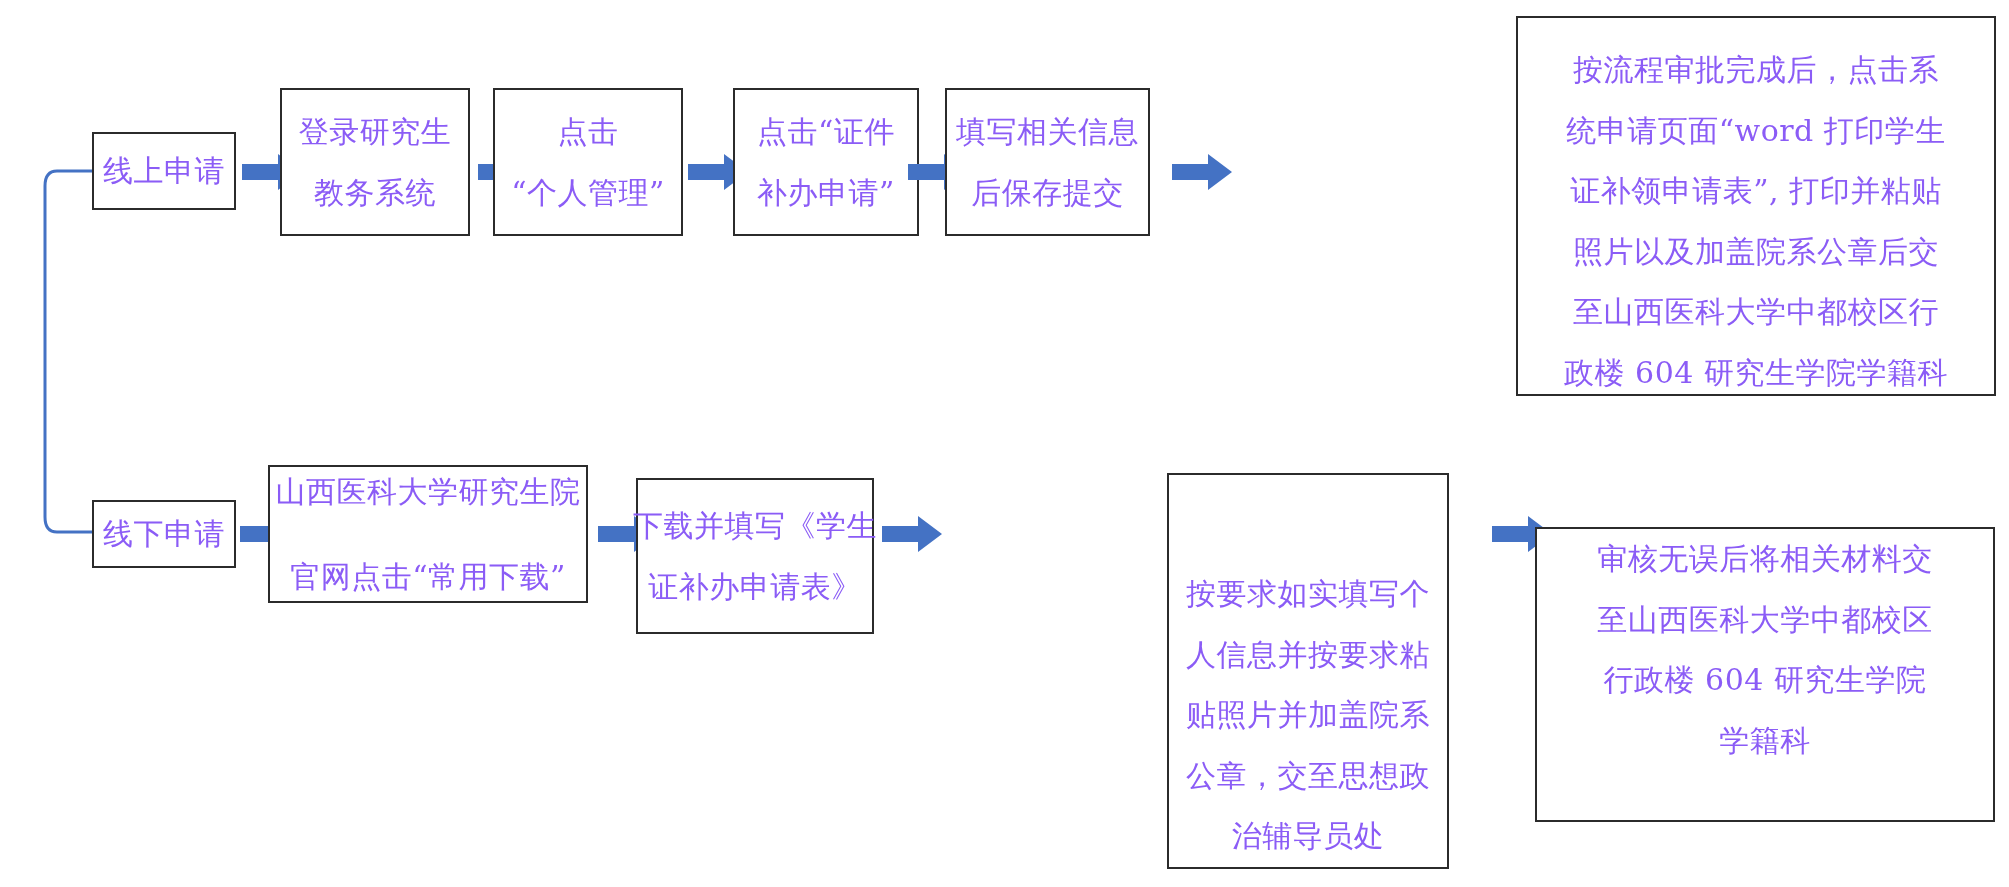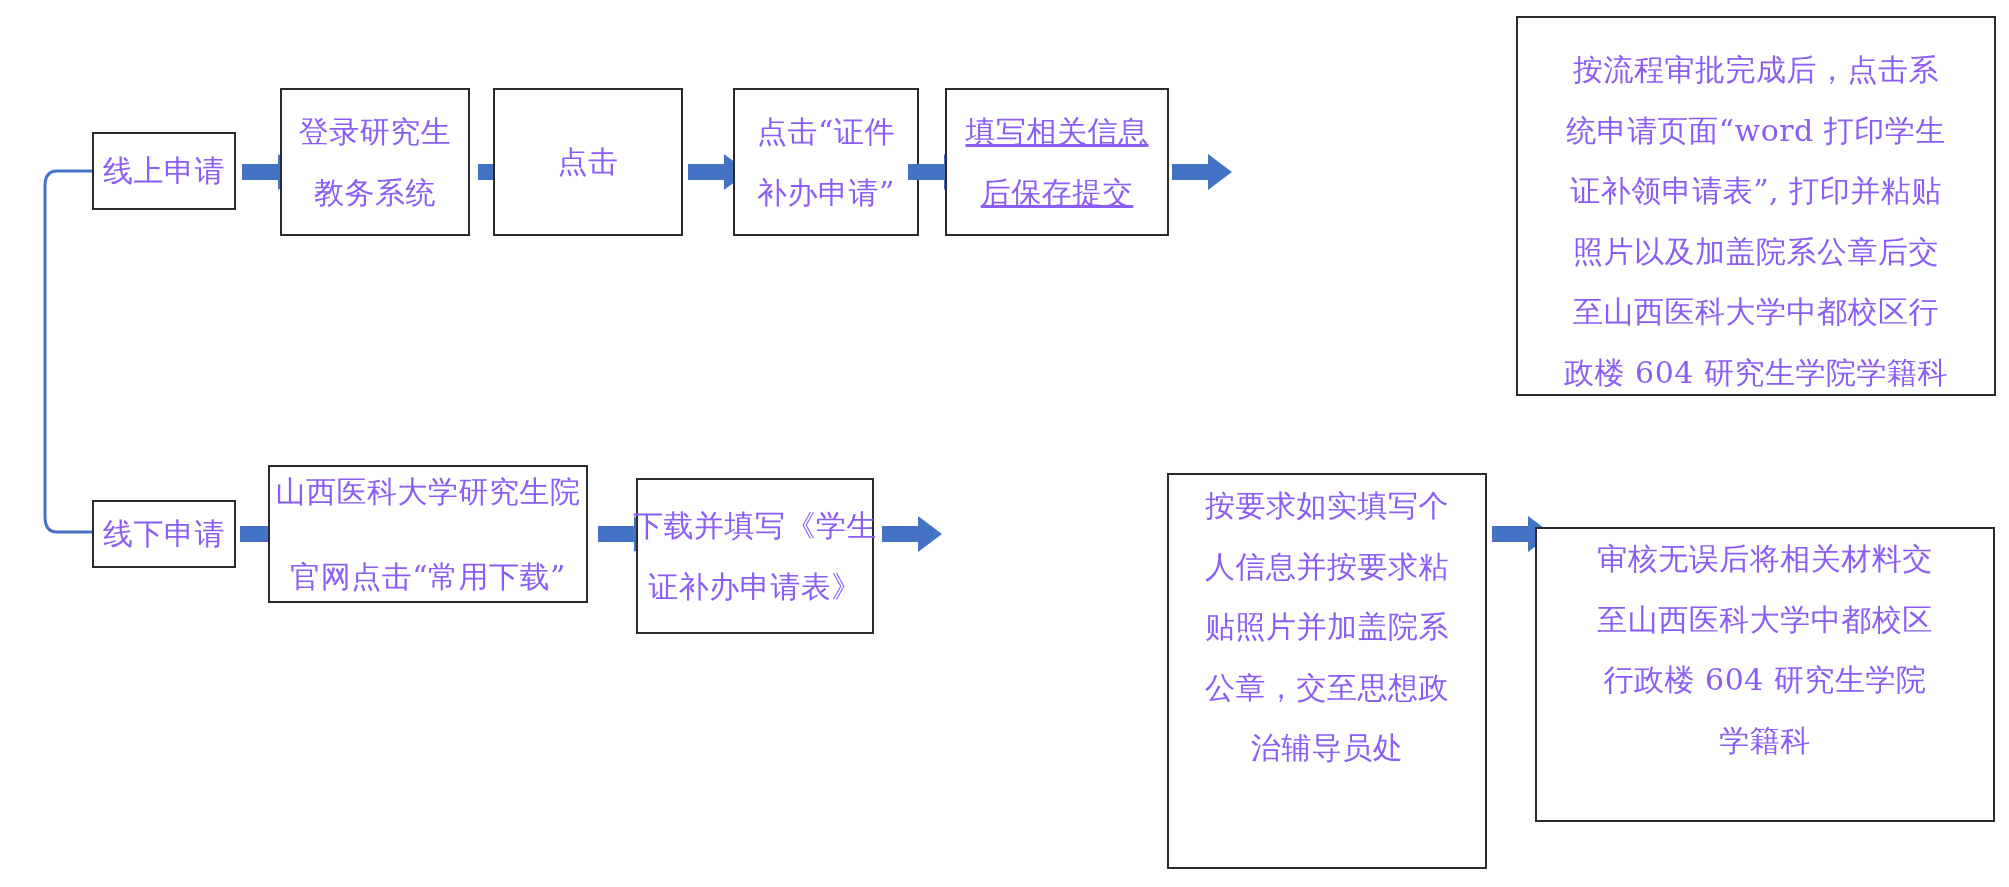--- a/index.html
+++ b/index.html
@@ -83,40 +83,41 @@
   </div>
 
   <span class="arrow" style="left:478px; top:152px; width:60px; height:40px;">
     <svg width="60" height="40" viewBox="0 0 60 40" xmlns="http://www.w3.org/2000/svg">
       <polygon points="0,12 36,12 36,2 60,20 36,38 36,28 0,28" fill="#4472C4"></polygon>
     </svg>
   </span>
 
   <div class="box s-med" style="left:493px; top:88px; width:190px; height:148px;">
     <span class="ln">点击</span>
+    <span class="ln">“个人管理”</span>
   </div>
 
   <span class="arrow" style="left:688px; top:152px; width:60px; height:40px;">
     <svg width="60" height="40" viewBox="0 0 60 40" xmlns="http://www.w3.org/2000/svg">
       <polygon points="0,12 36,12 36,2 60,20 36,38 36,28 0,28" fill="#4472C4"></polygon>
     </svg>
   </span>
 
   <div class="box s-med" style="left:733px; top:88px; width:186px; height:148px;">
     <span class="ln">点击“证件</span>
     <span class="ln">补办申请”</span>
   </div>
 
   <span class="arrow" style="left:908px; top:152px; width:60px; height:40px;">
     <svg width="60" height="40" viewBox="0 0 60 40" xmlns="http://www.w3.org/2000/svg">
       <polygon points="0,12 36,12 36,2 60,20 36,38 36,28 0,28" fill="#4472C4"></polygon>
     </svg>
   </span>
 
-  <div class="box s-med" style="left:945px; top:88px; width:224px; height:148px;text-decoration:underline;">
+  <div class="box s-med" style="left:945px; top:88px; width:205px; height:148px;">
     <span class="ln">填写相关信息</span>
     <span class="ln">后保存提交</span>
   </div>
 
   <span class="arrow" style="left:1172px; top:152px; width:60px; height:40px;">
     <svg width="60" height="40" viewBox="0 0 60 40" xmlns="http://www.w3.org/2000/svg">
       <polygon points="0,12 36,12 36,2 60,20 36,38 36,28 0,28" fill="#4472C4"></polygon>
     </svg>
   </span>
 
@@ -154,21 +155,21 @@
     <span class="ln">下载并填写《学生</span>
     <span class="ln">证补办申请表》</span>
   </div>
 
   <span class="arrow" style="left:882px; top:514px; width:60px; height:40px;">
     <svg width="60" height="40" viewBox="0 0 60 40" xmlns="http://www.w3.org/2000/svg">
       <polygon points="0,12 36,12 36,2 60,20 36,38 36,28 0,28" fill="#4472C4"></polygon>
     </svg>
   </span>
 
-  <div class="box s-para" style="left:1167px; top:473px; width:320px; height:396px; justify-content:flex-start; padding-top:1px;">
+  <div class="box s-para" style="left:1167px; top:473px; width:282px; height:396px; justify-content:flex-end; padding-top:12px;">
     <span class="ln">按要求如实填写个</span>
     <span class="ln">人信息并按要求粘</span>
     <span class="ln">贴照片并加盖院系</span>
     <span class="ln">公章，交至思想政</span>
     <span class="ln">治辅导员处</span>
   </div>
 
   <span class="arrow" style="left:1492px; top:514px; width:60px; height:40px;">
     <svg width="60" height="40" viewBox="0 0 60 40" xmlns="http://www.w3.org/2000/svg">
       <polygon points="0,12 36,12 36,2 60,20 36,38 36,28 0,28" fill="#4472C4"></polygon>

